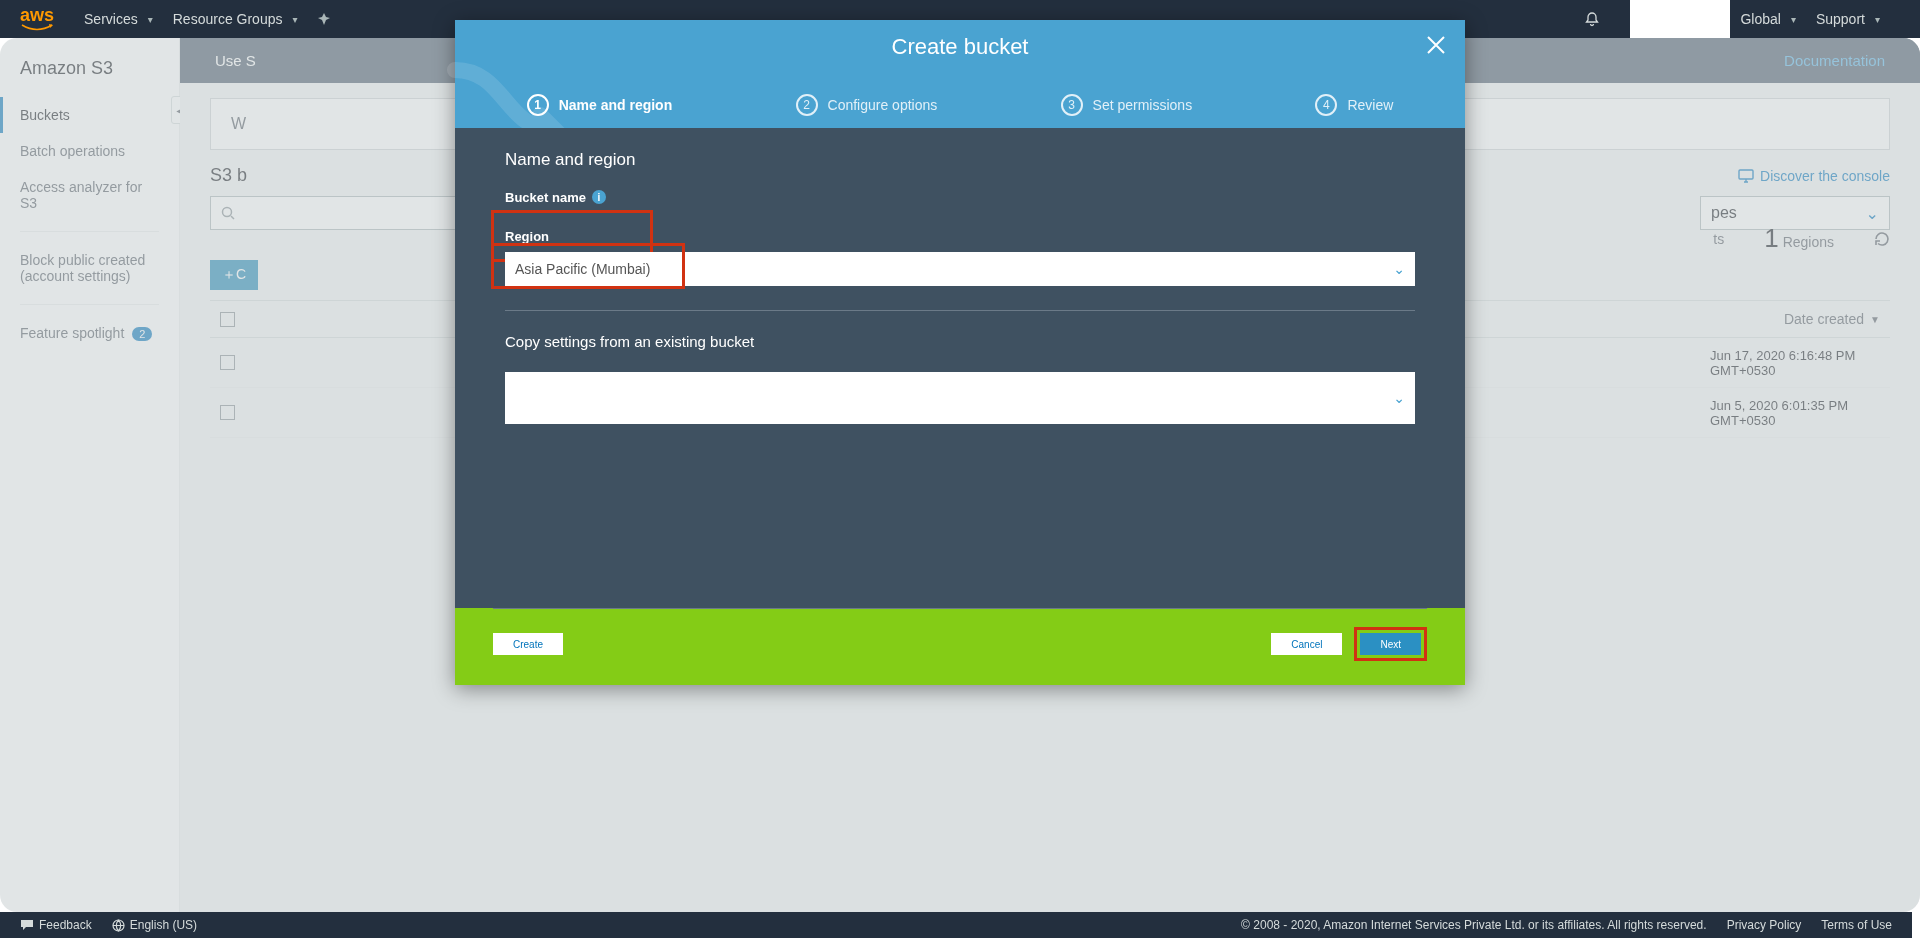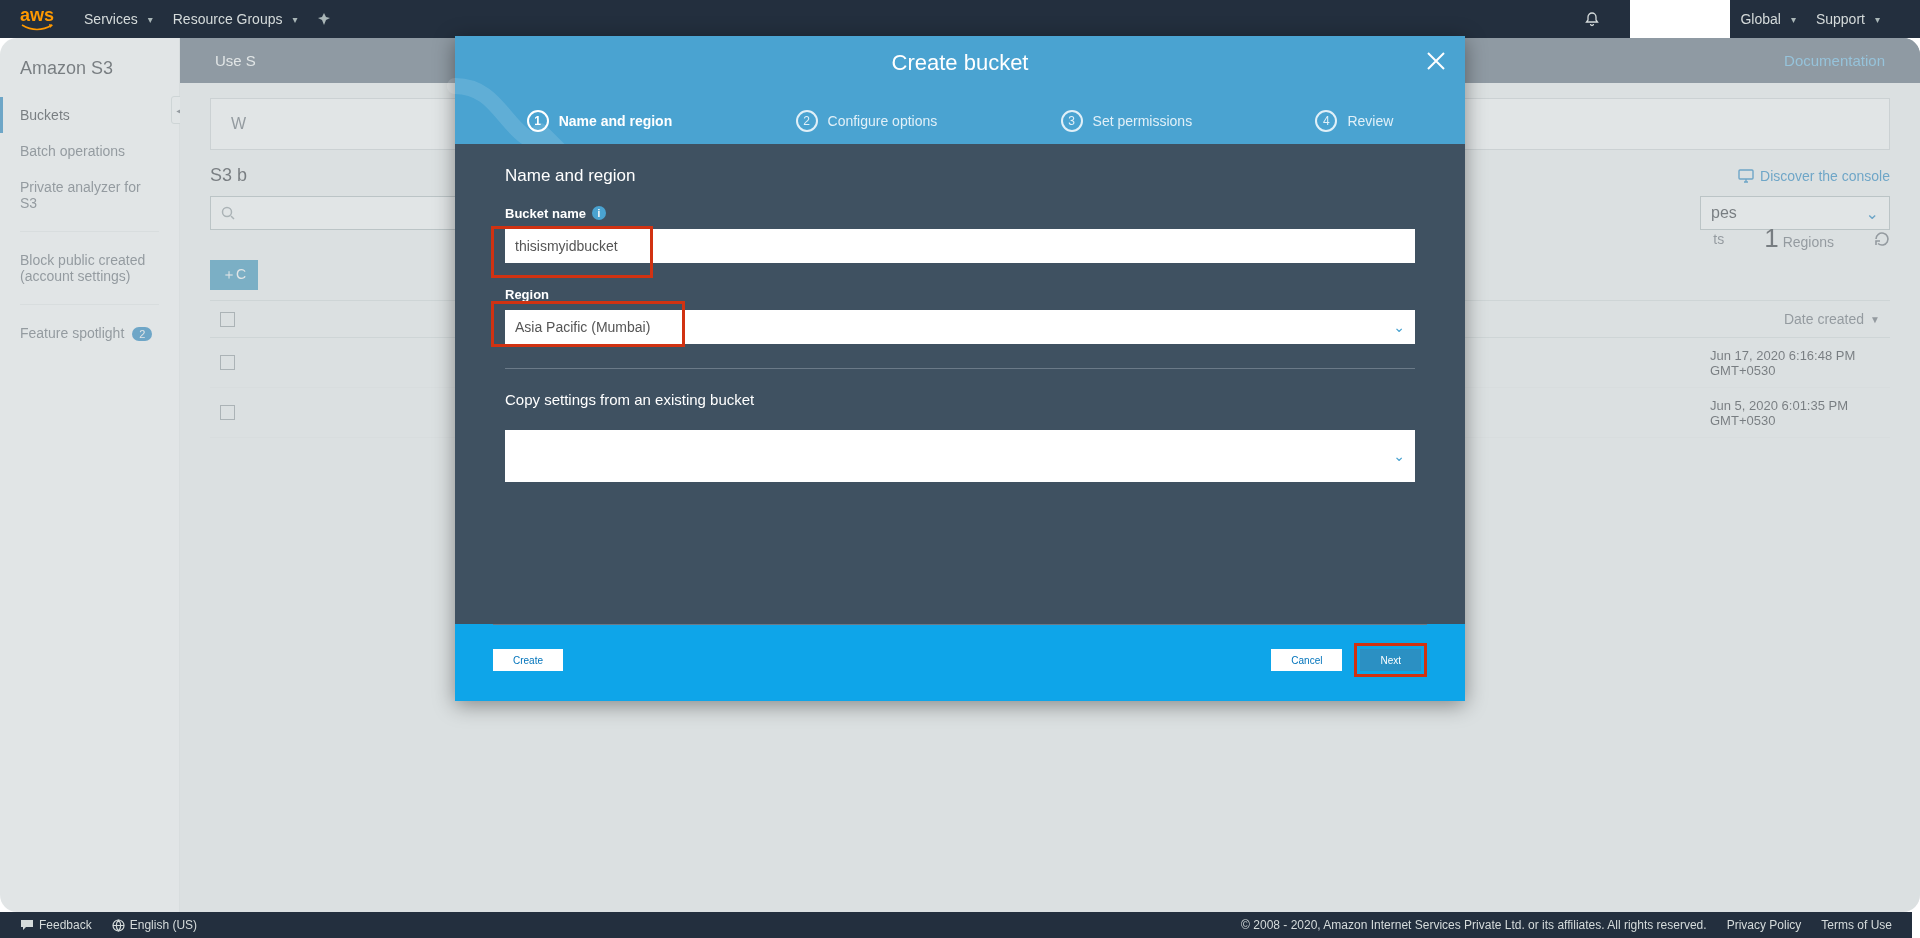--- a/index.html
+++ b/index.html
@@ -42,21 +42,21 @@
 .chk{ width:15px;height:15px;border:1px solid #879196; margin-right:20px;}
 
 
 .footer { position:absolute; left:0; right:8px; bottom:0; height:26px; background:#232f3e; color:#d5dbdb; font-size:12px; display:flex; align-items:center; padding:0 20px;}
 .footer .fitem{ margin-right:20px; display:flex; gap:5px; align-items:center;}
 .footer .spacer{flex:1;}
 .footer a{ color:#d5dbdb; margin-left:20px; text-decoration:none;}
 
 
 .modal-wrap{ position:absolute; inset:0; z-index:10; display:flex; align-items:flex-start; justify-content:center;}
-.modal{ margin-top:36px; width:1010px; background:#0ea5e9; box-shadow:0 4px 20px rgba(0,0,0,0.4); color:#fff;}
+.modal{ margin-top:20px; width:1010px; background:#84cc16; box-shadow:0 4px 20px rgba(0,0,0,0.4); color:#fff;}
 .modal-head{ background:#4aa3d1; height:108px; position:relative;}
 .modal-title{ text-align:center; padding-top:14px; font-size:22px; font-weight:300;}
 .modal-close{ position:absolute; right:18px; top:14px; cursor:pointer;}
 .modal-close svg{stroke:#fff;}
 .steps{ position:absolute; bottom:12px; left:0; right:0; display:flex; justify-content:space-around; padding:0 10px;}
 .step{ display:flex; align-items:center; gap:10px; font-size:14px; color:#e1f0f8; cursor:pointer;}
 .step.active{ color:#fff; font-weight:bold;}
 .step .num{ width:22px; height:22px; border:2px solid currentColor; border-radius:50%; display:flex; align-items:center; justify-content:center; font-size:12px;}
 .modal-body{ padding:22px 50px 10px; min-height:480px; background:#3f5161; position:relative;}
 .modal-body h3{ font-size:17px; font-weight:400; margin-bottom:20px;}
@@ -112,21 +112,21 @@
   <div class="nav-item caret-down">
       <span>Support</span>
     </div>
 </div>
 
 <div class="page">
   <div class="sidebar">
     <h2>Amazon S3</h2>
     <div class="snav active">Buckets</div>
     <div class="snav">Batch operations</div>
-    <div class="snav">Private analyzer for S3</div>
+    <div class="snav">Access analyzer for S3</div>
     <hr>
     <div class="snav">Block public created (account settings)</div>
     <hr>
     <div class="snav">
       <span>Feature spotlight</span>
       <span class="badge">2</span>
     </div>
     <div class="sidebar-collapse">◀</div>
   </div>
 
@@ -224,21 +224,20 @@
     </div>
 
     <div class="modal-body">
       <h3>Name and region</h3>
 
       <div class="field-group">
         <div class="field-label">
           <span>Bucket name</span>
           <span class="info-ico">i</span>
         </div>
-        <input class="text-input" value="thisismyidbucket" style="">
         <div class="redbox" style="left:-14px; top:20px; width:162px; height:52px;"></div>
       </div>
 
       <div class="field-group">
         <div class="field-label">Region</div>
         <div class="select-input">
           <span>Asia Pacific (Mumbai)</span>
           <span class="chev">⌄</span>
         </div>
         <div class="redbox" style="left:-14px; top:14px; width:194px; height:46px;"></div>

